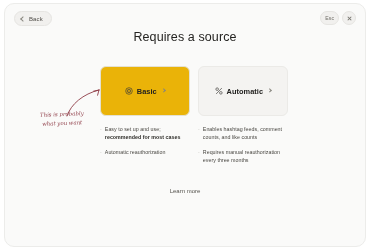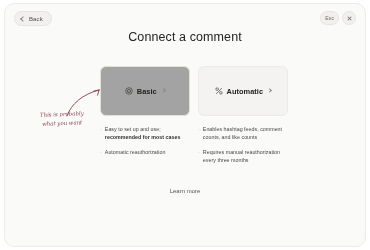--- a/index.html
+++ b/index.html
@@ -123,21 +123,21 @@
   .card {
     width: 90px;
     height: 50px;
     border-radius: 6px;
     display: flex;
     align-items: center;
     justify-content: center;
     cursor: pointer;
   }
   .card-basic {
-    background: #a3a3a3;
+    background: #eab308;
     border: 1px solid #e4e1d3;
   }
   .card-advanced {
     background: #f4f3f1;
     border: 1px solid #ebeae7;
   }
   .card-inner {
     display: flex;
     align-items: center;
     gap: 4px;
@@ -235,21 +235,21 @@
     <span class="back-label">Back</span>
   </div>
 
   <div class="topright">
     <div class="esc-pill">
       <span>Esc</span>
     </div>
     <div class="close-pill"></div>
   </div>
 
-  <div class="page-title">Connect a comment</div>
+  <div class="page-title">Requires a source</div>
 
   <div class="cards">
 
     <div class="card card-basic">
       <div class="card-inner">
         <span class="card-icon">
           <svg width="8" height="8" viewBox="0 0 16 16">
             <circle cx="8" cy="8" r="6.6" fill="none" stroke="#3c3b37" stroke-width="1.3"></circle>
             <circle cx="8" cy="8" r="3.4" fill="none" stroke="#3c3b37" stroke-width="1.3"></circle>
             <circle cx="8" cy="8" r="1.1" fill="#3c3b37"></circle>

